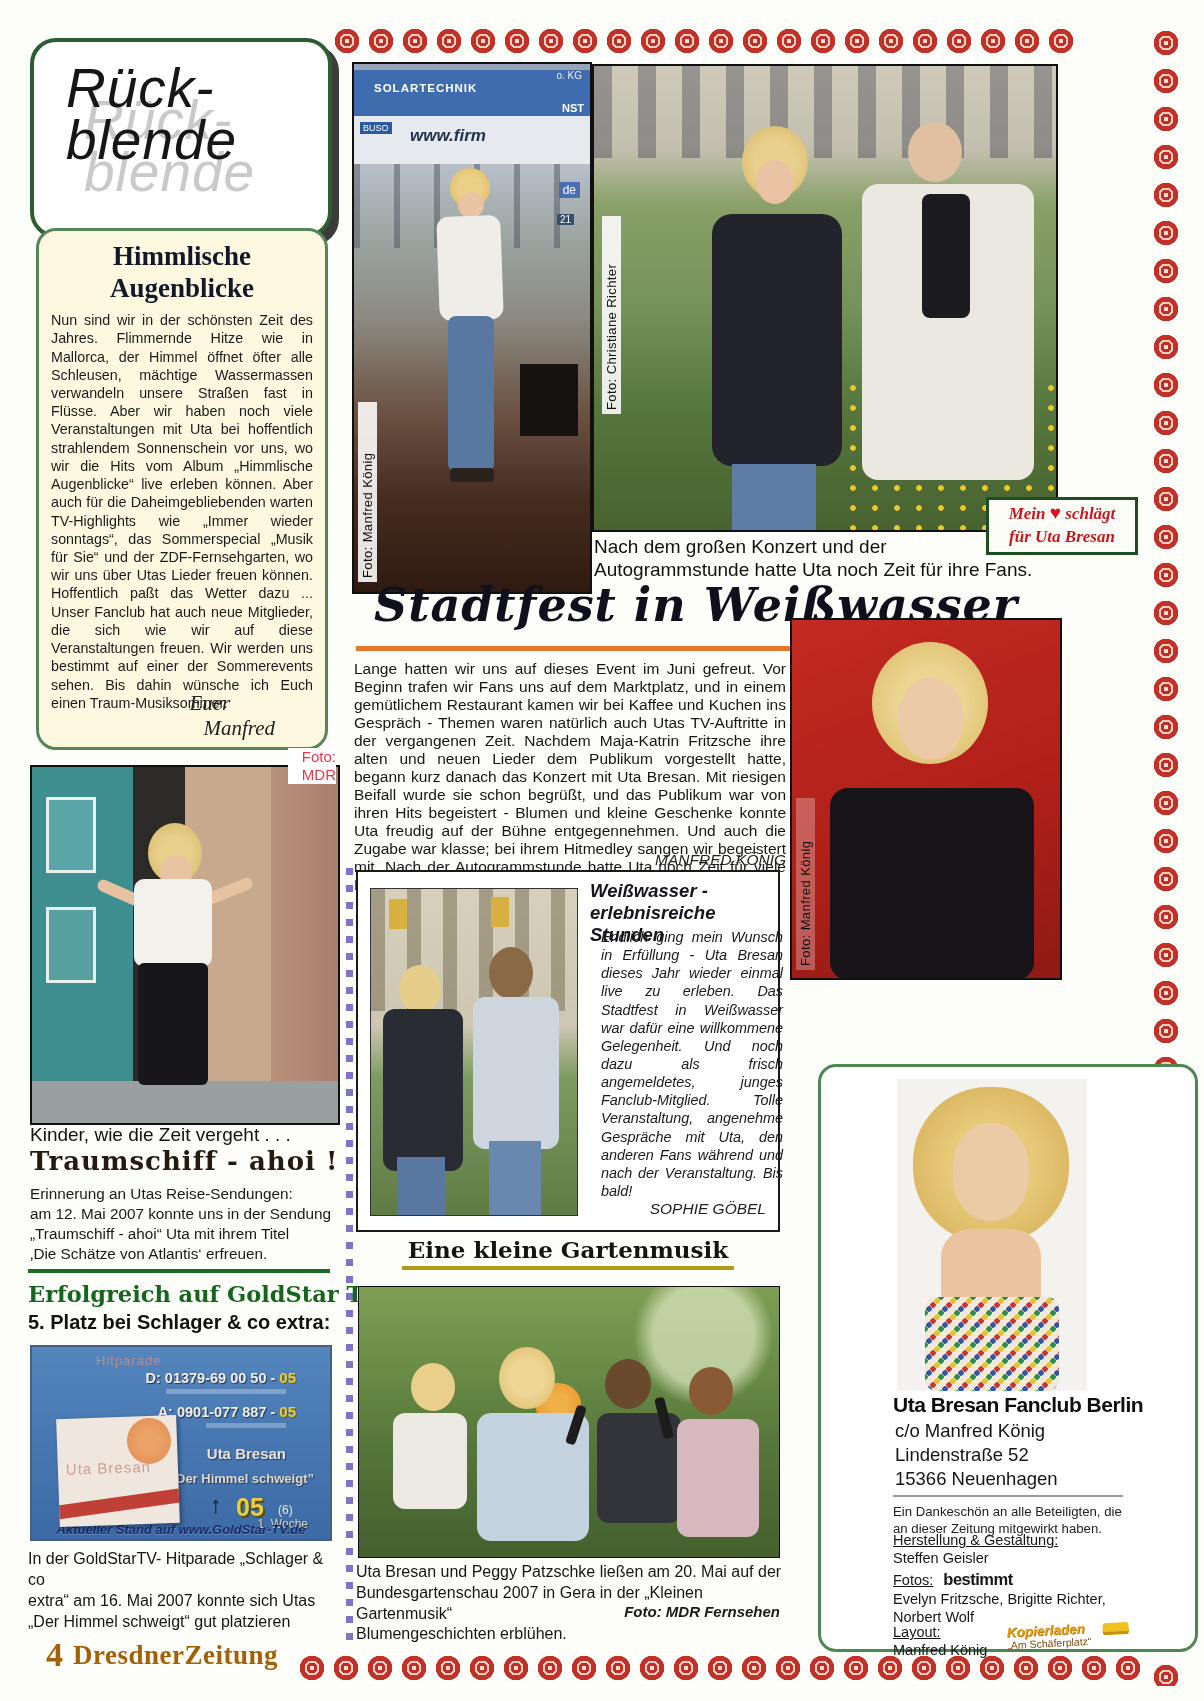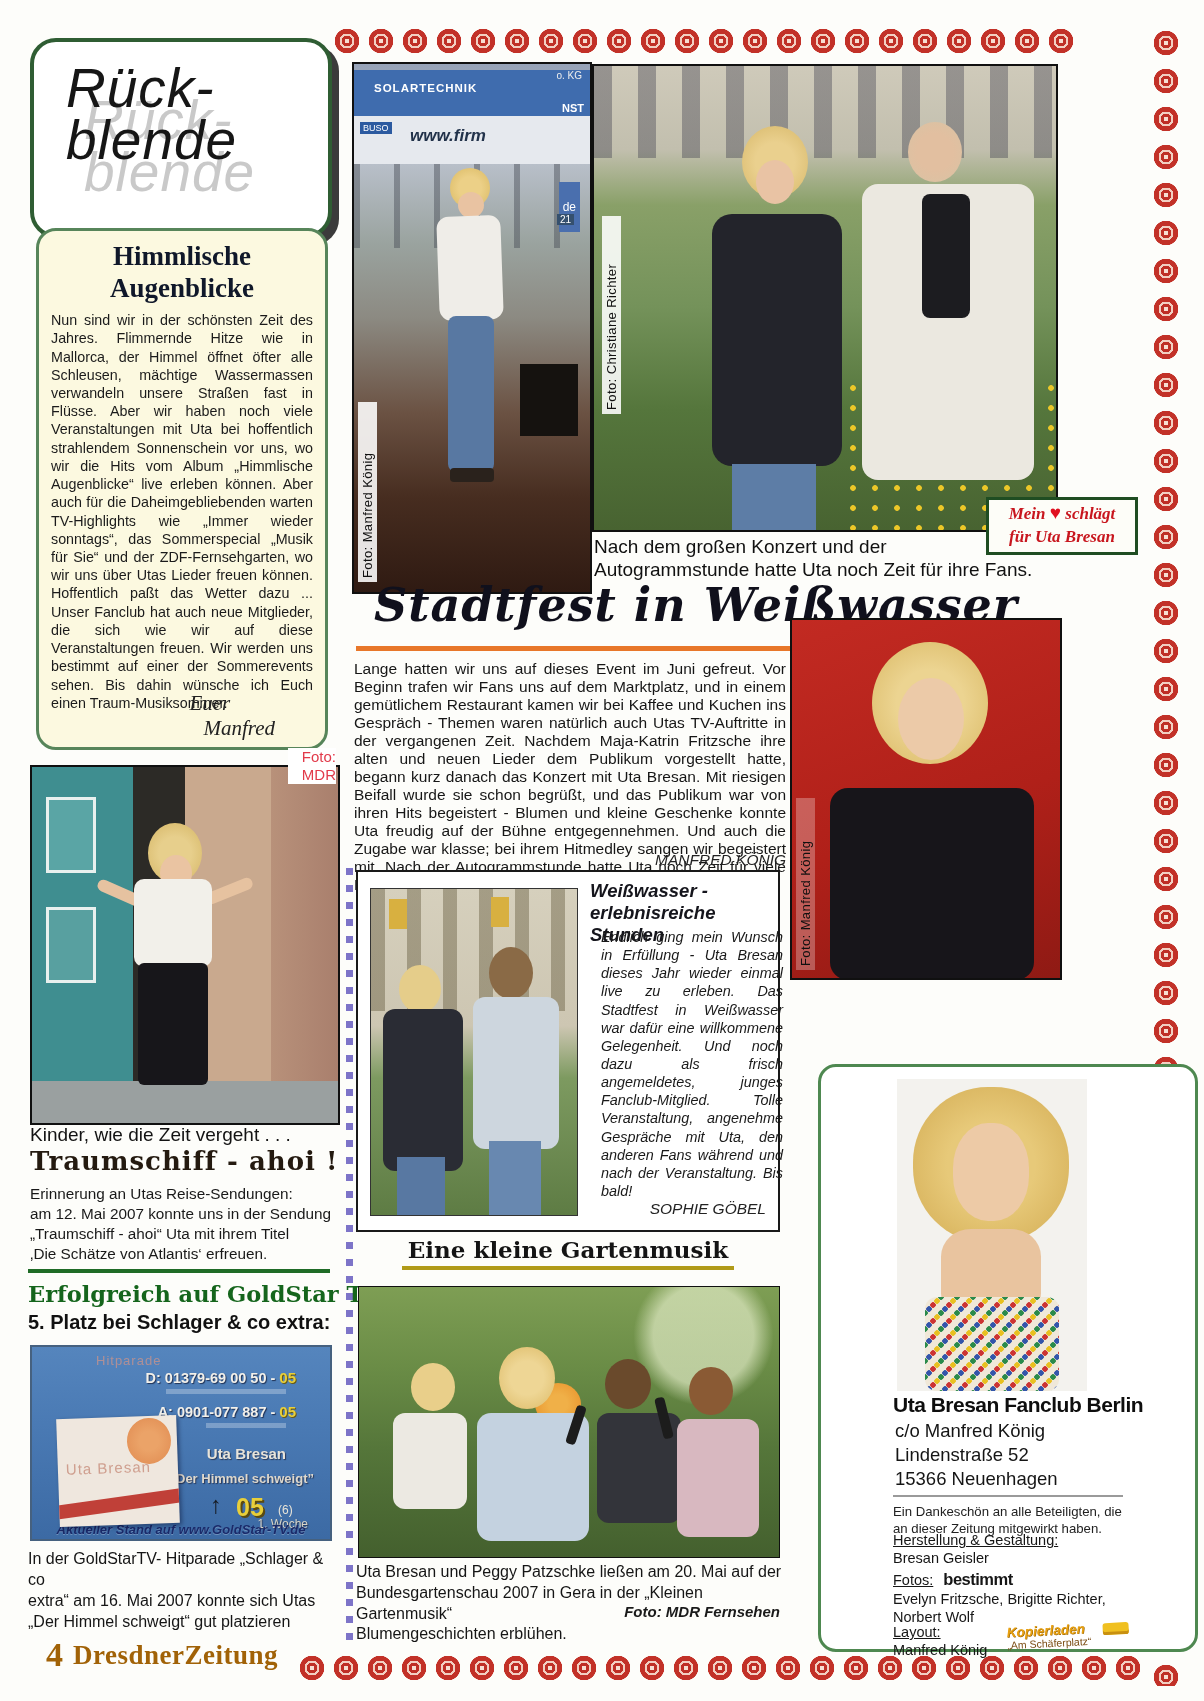--- a/index.html
+++ b/index.html
@@ -42,21 +42,21 @@
   
   .stage{left:352px;top:62px;width:236px;height:528px;
     background:linear-gradient(180deg,#97a3b8 0,#b8bfc9 19%,#9aa39f 34%,#8c8a82 48%,#6b5243 66%,#472d20 82%,#2f1a12 100%);}
   .sp-blue{top:6px;left:0;right:0;height:46px;background:#3f6cae;}
   .sp-white{top:52px;left:0;right:0;height:48px;background:#e6e9ee;}
   .sp-solar{position:absolute;top:18px;left:20px;color:#fff;font-size:11.5px;font-weight:bold;letter-spacing:1px;z-index:2;}
   .sp-kg{position:absolute;top:6px;right:8px;color:#eee;font-size:10px;z-index:2;}
   .sp-url{position:absolute;top:62px;left:56px;color:#22324a;font-size:17px;font-weight:bold;font-style:italic;z-index:2;}
   .sp-buso{position:absolute;top:58px;left:6px;color:#fff;background:#2c5aa0;font-size:9px;padding:1px 3px;z-index:2;}
   .sp-nst{position:absolute;top:38px;right:6px;color:#fff;font-size:11px;font-weight:bold;z-index:2;}
-  .sp-de{position:absolute;top:118px;right:10px;color:#fff;background:#4a6fae;font-size:12px;padding:18px 4px;z-index:2;}
+  .sp-de{position:absolute;top:118px;right:10px;color:#fff;background:#4a6fae;font-size:12px;padding:1px 4px;z-index:2;}
   .sp-21{position:absolute;top:150px;right:16px;color:#fff;background:#35506e;font-size:10px;padding:0 3px;z-index:2;}
   .sp-scaffold{top:100px;left:0;right:0;height:84px;background:repeating-linear-gradient(90deg,rgba(70,75,85,.45) 0 6px,rgba(0,0,0,0) 6px 40px);}
   .sp-hair{left:96px;top:104px;width:40px;height:40px;border-radius:50%;background:radial-gradient(circle,#ecd087 40%,#d9b861 100%);}
   .sp-face{left:104px;top:128px;width:26px;height:26px;border-radius:50%;background:#e9c3a2;}
   .sp-jacket{left:84px;top:152px;width:64px;height:104px;border-radius:12px;background:#efede8;transform:rotate(-2deg);}
   .sp-jeans{left:94px;top:252px;width:46px;height:156px;border-radius:8px;background:#5878a2;}
   .sp-shoes{left:96px;top:404px;width:44px;height:14px;border-radius:4px;background:#2a221c;}
   .sp-speaker{right:12px;top:300px;width:58px;height:72px;background:#15120f;}
   .sp-credit{left:4px;bottom:10px;height:172px;}
 
@@ -419,21 +419,21 @@
     <div class="club-name">Uta Bresan Fanclub Berlin</div>
     <div class="club-addr">
       <span>c/o Manfred König</span>
       <span>Lindenstraße 52</span>
       <span>15366 Neuenhagen</span>
     </div>
     <i class="shape club-div"></i>
     <div class="club-thanks">Ein Dankeschön an alle Beteiligten, die an dieser Zeitung mitgewirkt haben.</div>
     <div class="club-credit cc1">
       <span class="lab">Herstellung &amp; Gestaltung:</span>
-      <span class="val">Bresan Geisler</span>
+      <span class="val">Steffen Geisler</span>
     </div>
     <div class="club-credit cc2">
       <span class="lab">Fotos:</span><span class="logo">bestimmt</span>
       <span class="val">Evelyn Fritzsche, Brigitte Richter,
 Norbert Wolf</span>
     </div>
     <div class="club-credit cc3">
       <span class="lab">Layout:</span>
       <span class="val">Manfred König</span>
     </div>

